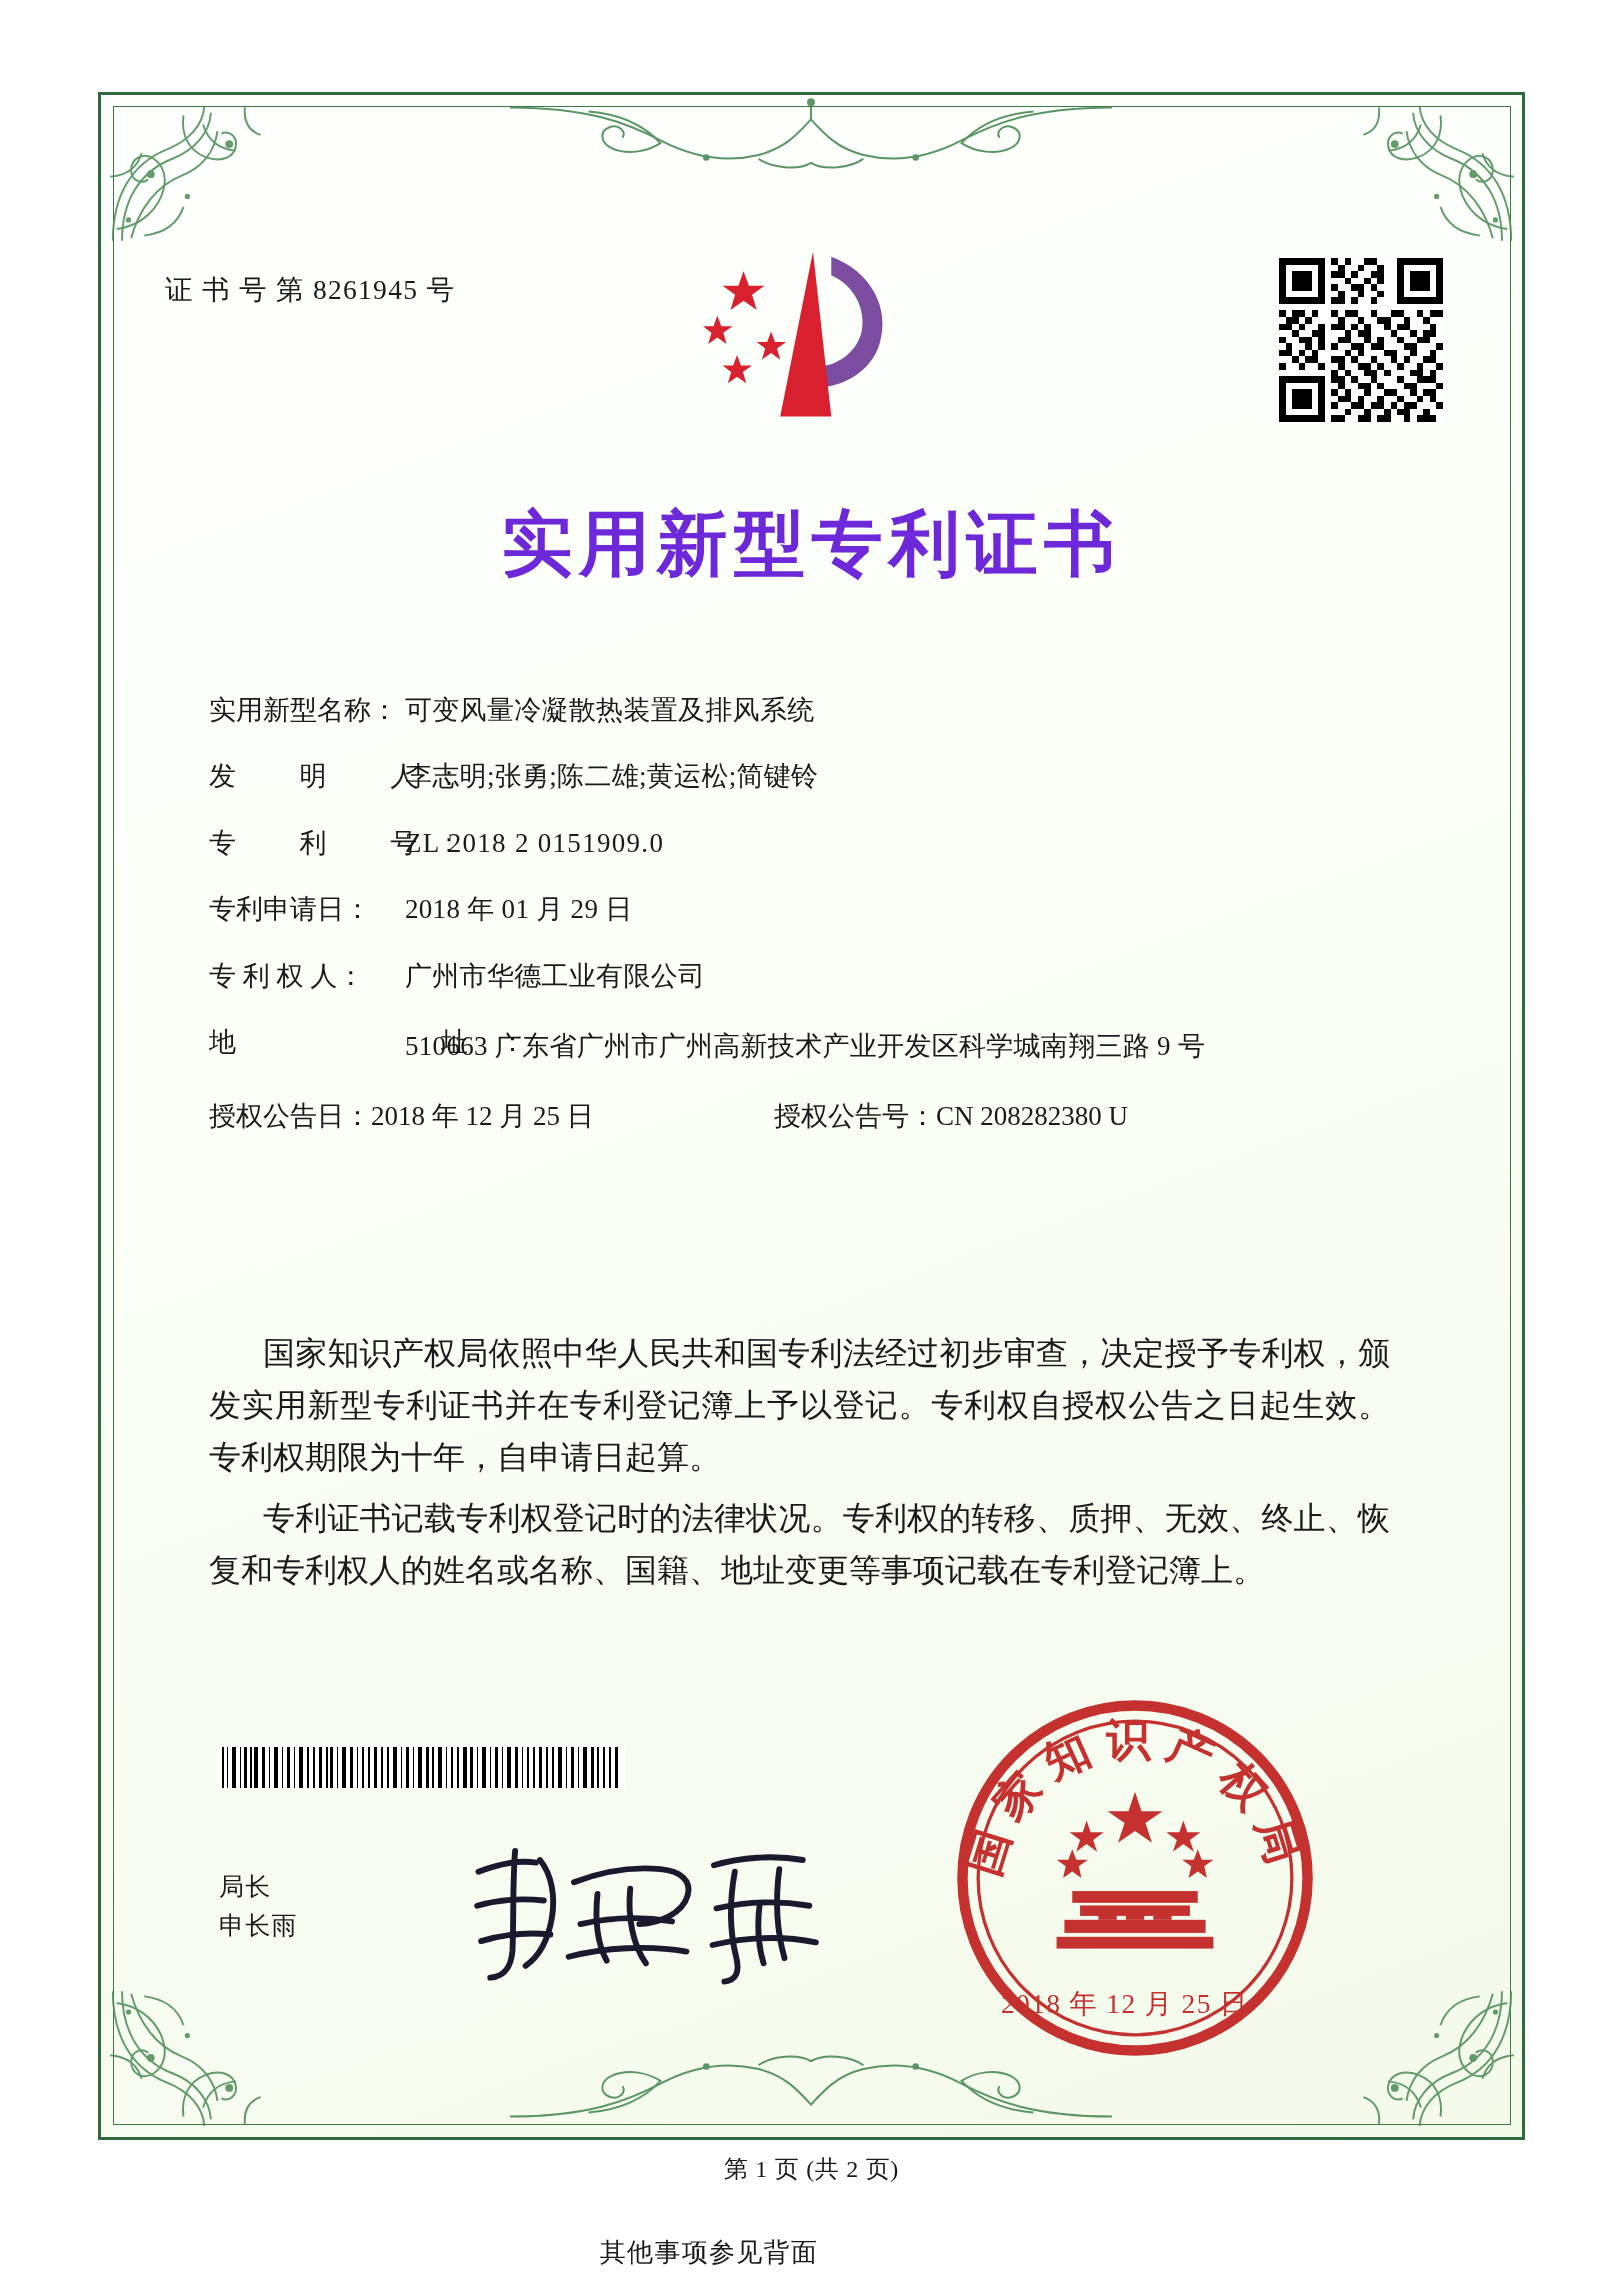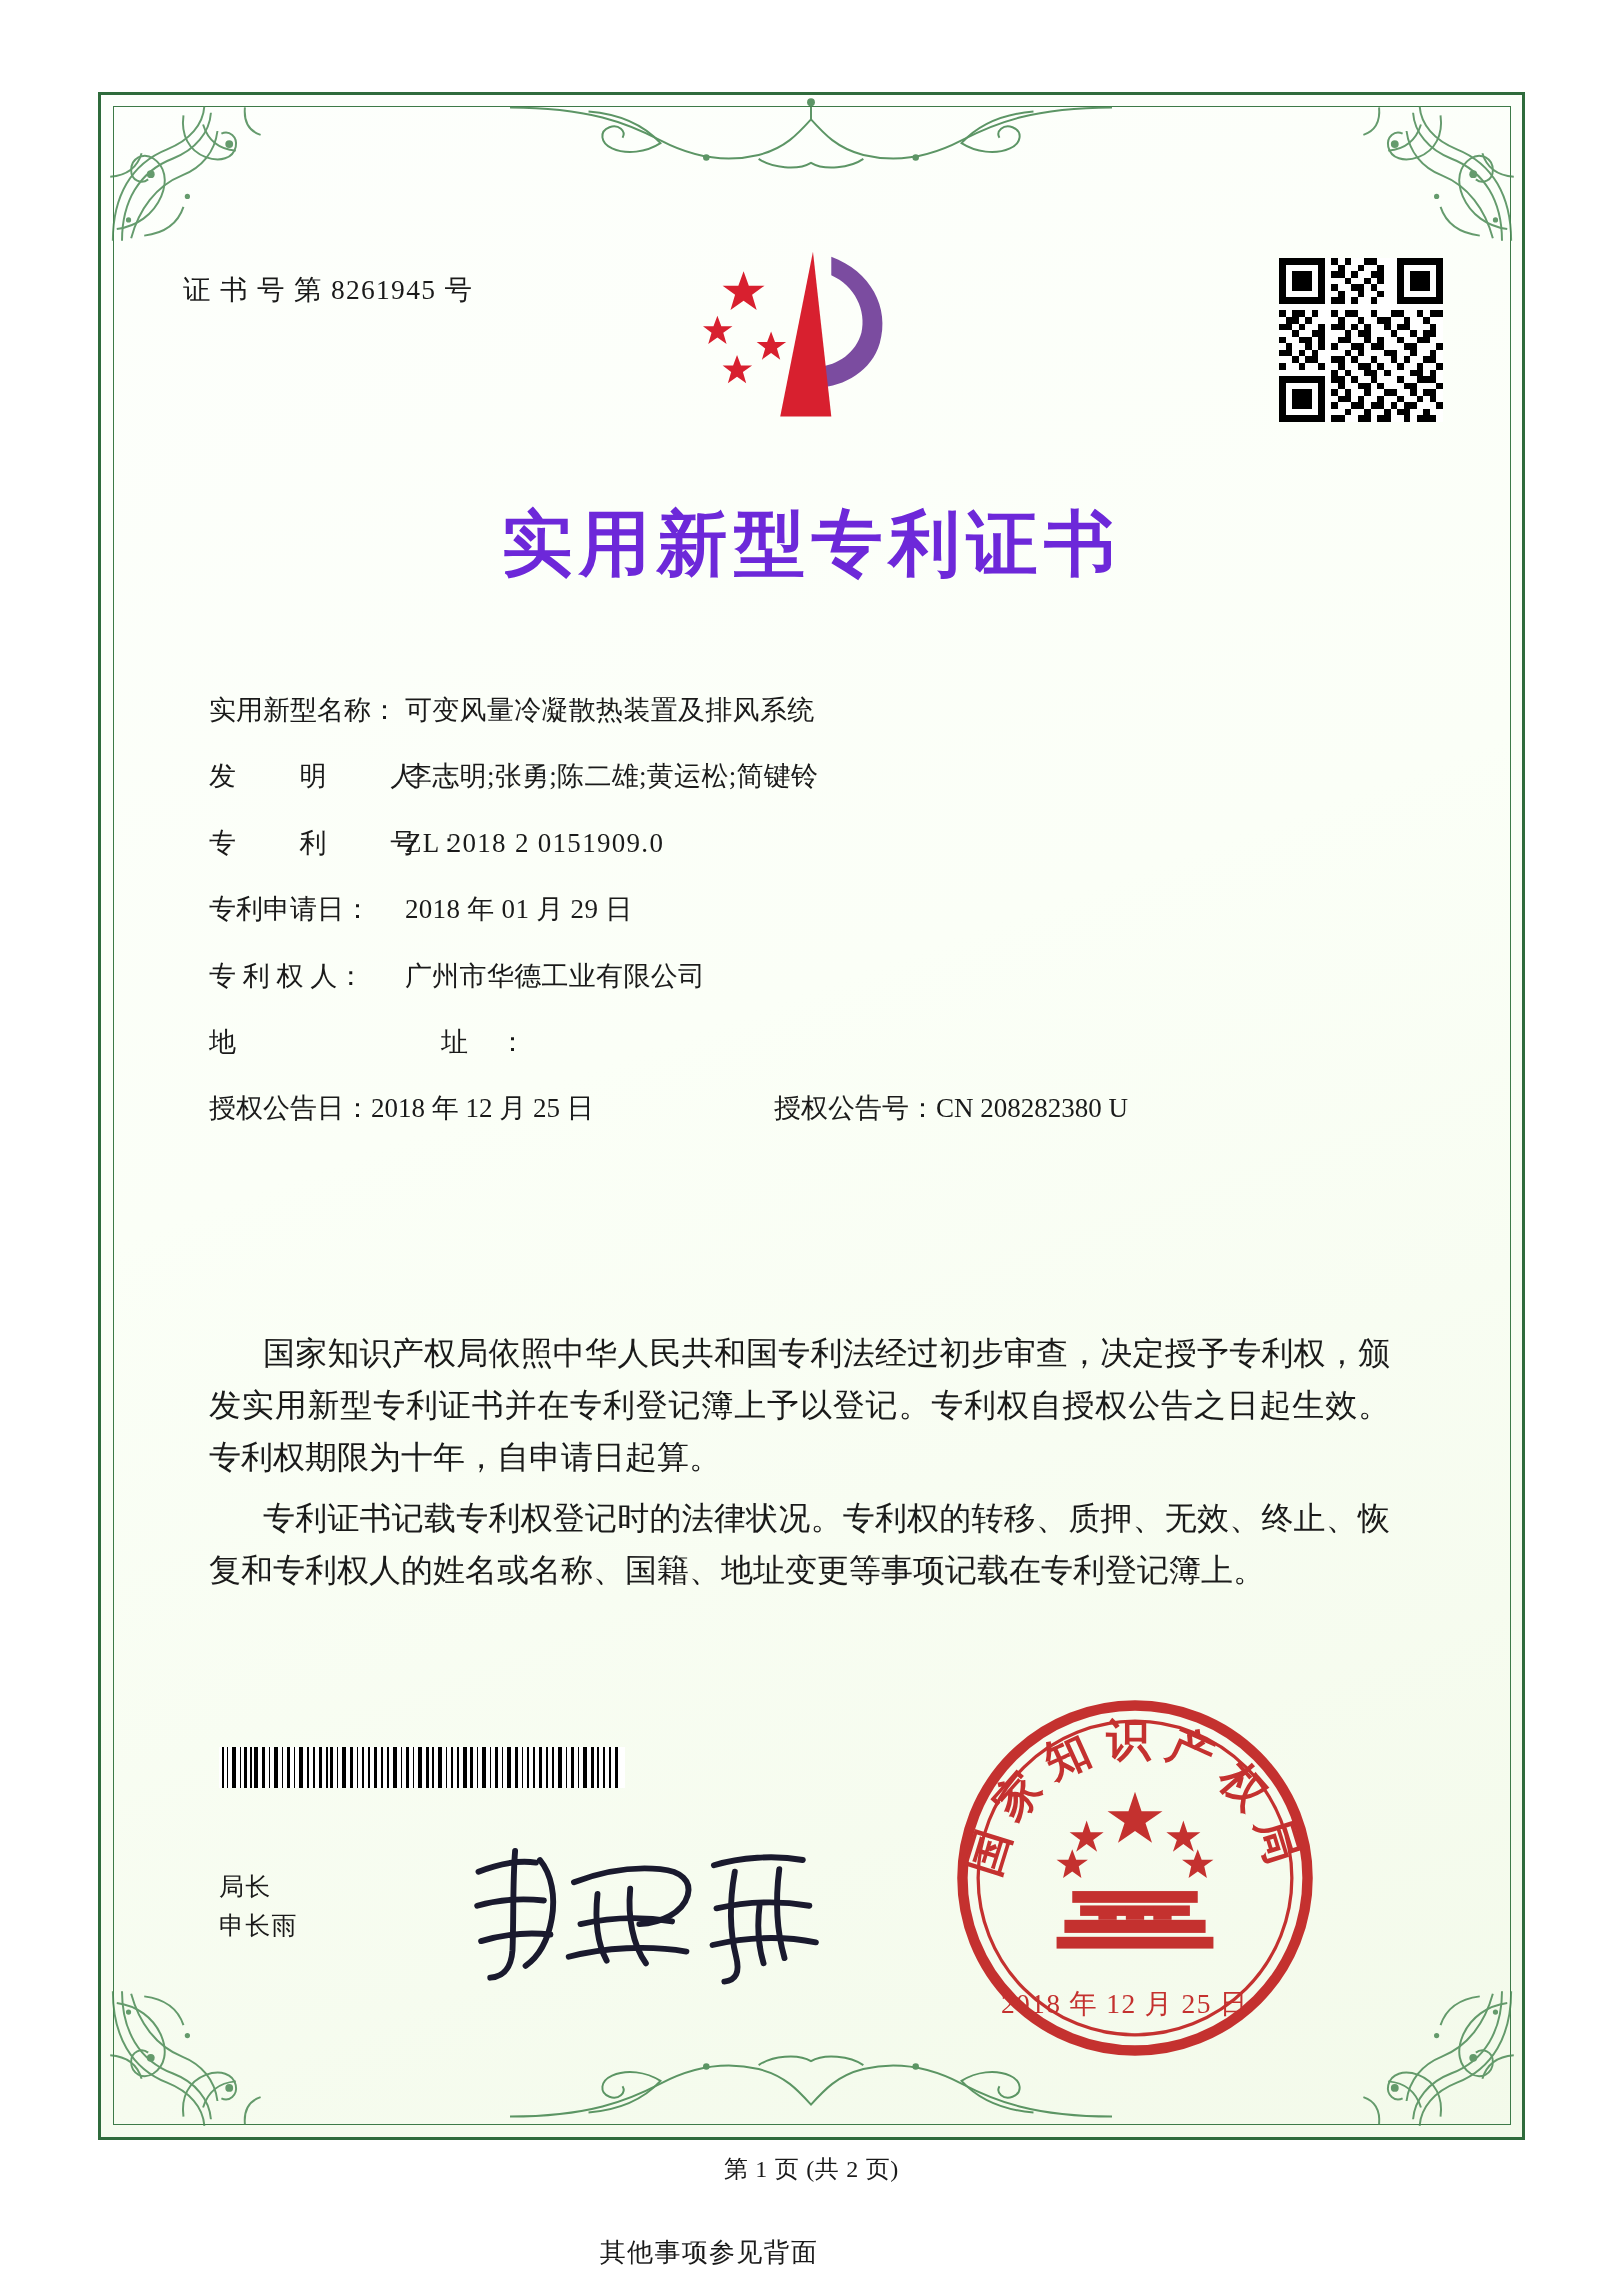--- a/index.html
+++ b/index.html
@@ -87,21 +87,21 @@
     height: 79px;
     opacity: 0.9;
     pointer-events: none;
     transform: scaleY(-1);
   }
   .bottom-scroll svg { width: 100%; height: 100%; display: block; }
 
   
   .cert-no {
     position: absolute;
-    left: 183px;
+    left: 165px;
     top: 272px;
     font-size: 27.5px;
     letter-spacing: 1.3px;
     white-space: nowrap;
   }
 
   .logo {
     position: absolute;
     left: 703px;
     top: 245px;
@@ -583,20 +583,21 @@
       <span class="fvalue">2018 年 01 月 29 日</span>
     </div>
 
     <div class="field-row">
       <span class="flabel">专 利 权 人：</span>
       <span class="fvalue">广州市华德工业有限公司</span>
     </div>
 
     <div class="field-row">
       <span class="flabel sp2">地　　　址：</span>
+      <span class="fvalue wrap">510663 广东省广州市广州高新技术产业开发区科学城南翔三路 9 号</span>
     </div>
 
     <div class="row-dual">
       <span class="dual-left">
         <span>授权公告日：</span><span>2018 年 12 月 25 日</span>
       </span>
       <span class="dual-right">
         <span>授权公告号：</span><span>CN 208282380 U</span>
       </span>
     </div>

